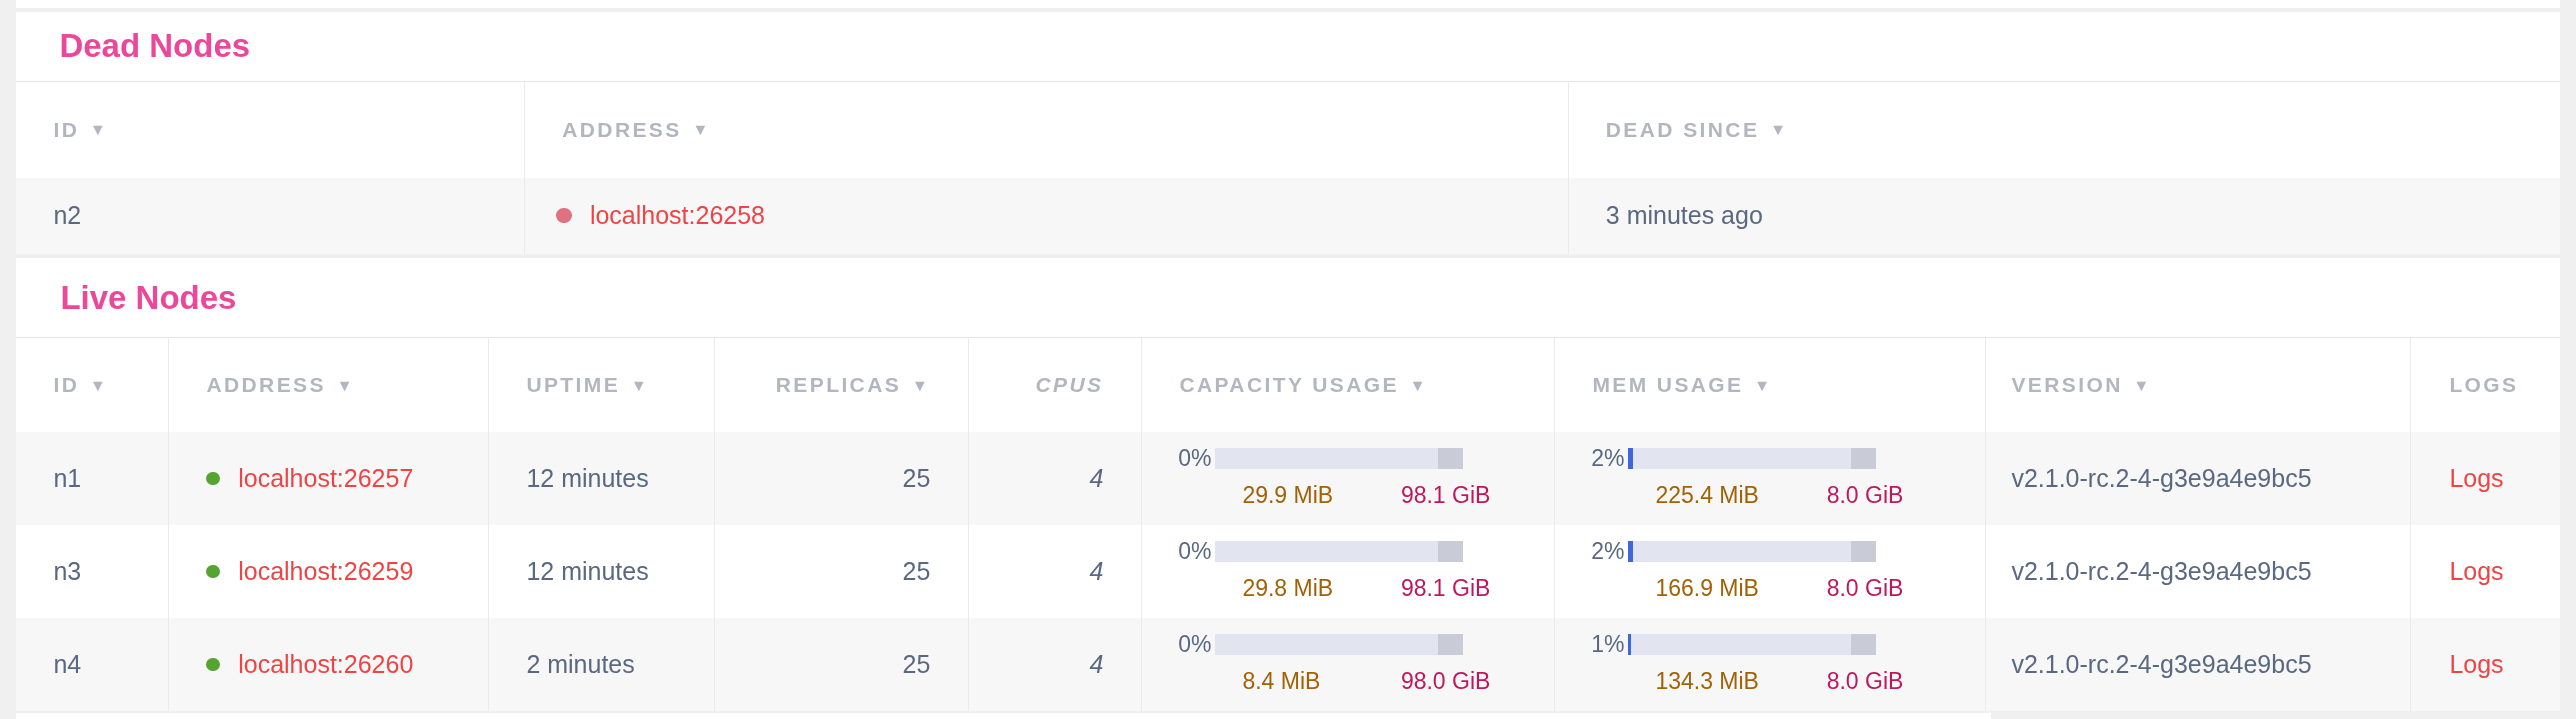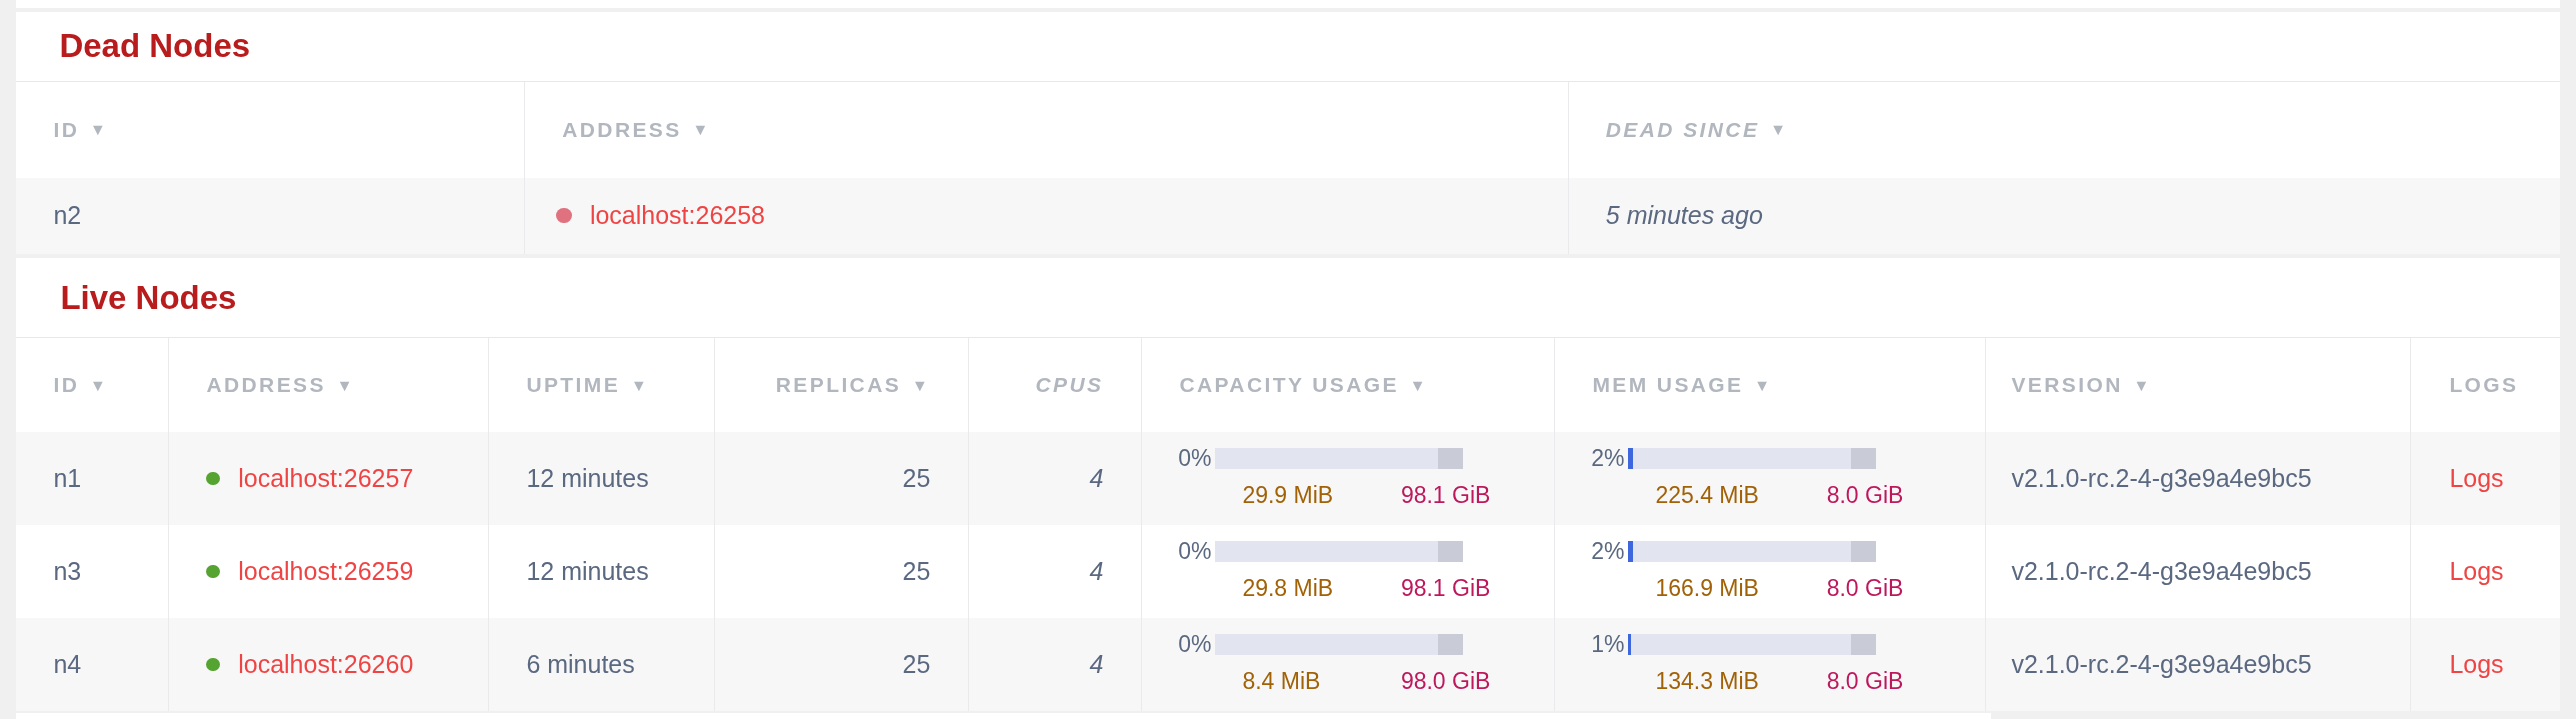--- a/index.html
+++ b/index.html
@@ -14,21 +14,21 @@
   .top-strip  { top:0; width:2544px; height:7.7px; }
   .bottom-strip { top:713px; width:1975px; height:6.7px; }
 
   .card { position:absolute; left:16.4px; width:2544px; background:#ffffff; }
   .card-dead { top:11.5px; }
   .card-live { top:258px; }
 
   .section-title {
     display:flex; align-items:center;
     padding-left:43px;
-    font-size:33px; font-weight:700; color:#b91c1c;
+    font-size:33px; font-weight:700; color:#ec4899;
     border-bottom:1.9px solid #e8e8e9;
   }
   .card-dead .section-title { height:70px; }
   .card-live .section-title { height:80px;padding-left:44px; }
 
   .trow { display:flex; width:100%; }
   .thead-dead { height:96px; }
   .thead-live { height:94px; }
   .drow-dead  { height:76px; }
   .drow-live  { height:93px; }
@@ -47,21 +47,21 @@
     padding-left:37px;
   }
   .td { font-size:25px; color:#5a6880; padding-left:37px; }
   .th.num, .td.num { justify-content:flex-end; padding-left:0; padding-right:38px; }
 
   .sort-arrow { font-size:16.4px; margin-left:10.6px; color:#b2b7bf; }
 
   
   .dc1 { width:509px; }
   .dc2 { width:1044px; padding-left:31px; }
-  .dc3 { width:992px;font-style:italic; }
+  .dc3 { width:992px; }
   .th.dc2 { padding-left:37px; }
 
   
   .lc1 { width:153px; }
   .lc2 { width:320px; }
   .lc3 { width:226px; }
   .lc4 { width:254px;align-items:center; }
   .lc5 { width:173px;font-style:italic; }
   .lc6 { width:413px; }
   .lc7 { width:431px; }
@@ -111,21 +111,21 @@
         <span class="sort-arrow">▼</span>
       </div>
     </div>
 
     <div class="trow drow-dead bg-gray">
       <div class="td dc1">n2</div>
       <div class="td dc2">
         <span class="dot dot-dead"></span>
         <a class="link">localhost:26258</a>
       </div>
-      <div class="td dc3">5 minutes ago</div>
+      <div class="td dc3">3 minutes ago</div>
     </div>
   </section>
 
   <section class="card card-live">
     <h2 class="section-title">Live Nodes</h2>
 
     <div class="trow thead-live bg-white">
       <div class="th lc1">
         <span>ID</span>
         <span class="sort-arrow">▼</span>
@@ -243,21 +243,21 @@
         <a class="link">Logs</a>
       </div>
     </div>
 
     <div class="trow drow-live bg-gray">
       <div class="td lc1">n4</div>
       <div class="td lc2">
         <span class="dot dot-live"></span>
         <a class="link">localhost:26260</a>
       </div>
-      <div class="td lc3">6 minutes</div>
+      <div class="td lc3">2 minutes</div>
       <div class="td lc4 num">25</div>
       <div class="td lc5 num">4</div>
       <div class="td lc6 usage">
         <div class="usage-top">
           <span class="usage-pct">0%</span>
           <span class="usage-track">
             <span class="usage-fill" style="width: 0%;"></span>
             <span class="usage-reserved"></span>
           </span>
         </div>

